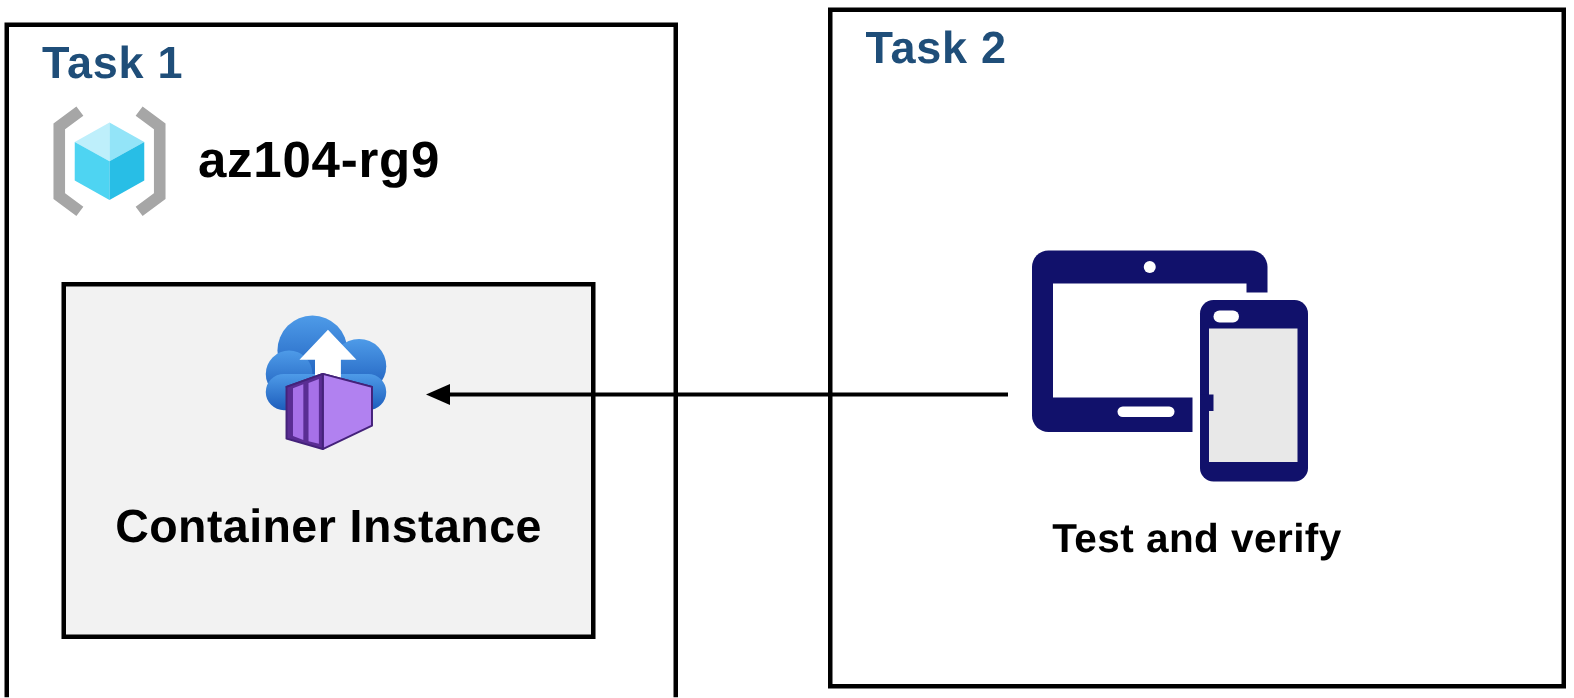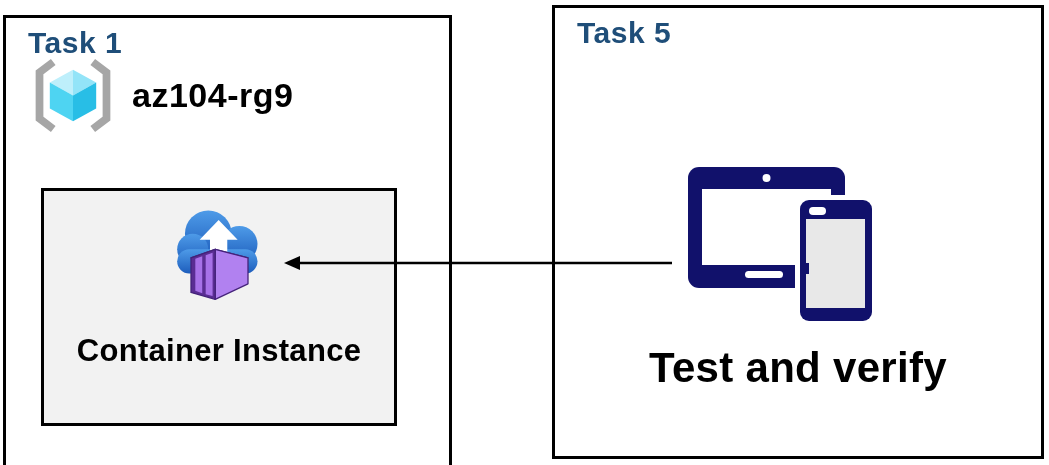--- a/index.html
+++ b/index.html
@@ -20,40 +20,40 @@
     position:absolute; background:#ffffff;
     border:3px solid var(--border-black); box-sizing:border-box;
   }
   #task1{left:3px; top:5px; width:449px; height:454px;margin-top:10px;}
   #task2{left:552px; top:5px; width:492px; height:454px;}
   .task-title{
     position:absolute; left:22px; top:8px;
     font-size:30px; font-weight:bold; color:var(--title-blue); letter-spacing:0.5px;
   }
   .rg-row{
-    position:absolute; left:24px; top:38px;
+    position:absolute; left:24px; top:50px;
     display:flex; align-items:center; gap:16px;
   }
   .rg-name{
     font-size:34px; font-weight:bold; color:var(--text-black); letter-spacing:0.5px;
   }
   .panel{
     position:absolute; left:35px; top:170px; width:356px; height:238px;
     background:var(--panel-bg); border:3px solid var(--border-black);
     box-sizing:border-box; display:flex; flex-direction:column; align-items:center;
   }
   .panel-icon{margin-top:4px;}
   .panel-label{
     margin-top:26px; font-size:31px; font-weight:bold; color:var(--text-black);
     text-align:center; letter-spacing:0.3px;
   }
   .devices{position:absolute; left:123px; top:150px;}
   .verify-label{
     position:absolute; left:0; top:336px; width:100%; text-align:center;
-    font-size:42px; font-weight:bold; color:var(--text-black); letter-spacing:0.3px;
+    font-size:27px; font-weight:bold; color:var(--text-black); letter-spacing:0.3px;
   }
   .connector{
     position:absolute; left:0; top:0; width:1049px; height:465px;
     pointer-events:none; z-index:10;
   }
 </style>
 </head>
 <body>
 
 <div class="canvas">
@@ -98,21 +98,21 @@
           <polygon points="22,68 50,58 50,116 22,108" style="fill:var(--container-front)"></polygon>
           <polygon points="27,69 35,66 35,109 27,106" stroke="none" style="fill:var(--container-slat)"></polygon>
           <polygon points="39,65 47,62 47,112 39,110" stroke="none" style="fill:var(--container-slat)"></polygon>
         </g>
       </svg>
       <div class="panel-label">Container Instance</div>
     </div>
   </div>
 
   <div class="task-box" id="task2">
-    <div class="task-title">Task 5</div>
+    <div class="task-title">Task 2</div>
 
     <svg class="devices" width="200" height="170" viewBox="0 0 200 170">
       <g>
         <rect x="10" y="9" width="157" height="121" rx="11" style="fill:var(--device-navy)"></rect>
         <rect x="24" y="31" width="129" height="76" style="fill:var(--screen-white)"></rect>
         <circle cx="88.5" cy="20" r="4" style="fill:var(--screen-white)"></circle>
         <rect x="67" y="113" width="38" height="7" rx="3.5" style="fill:var(--screen-white)"></rect>
       </g>
       <g>
         <rect x="117" y="37" width="81" height="131" rx="13" style="fill:var(--screen-white)"></rect>

